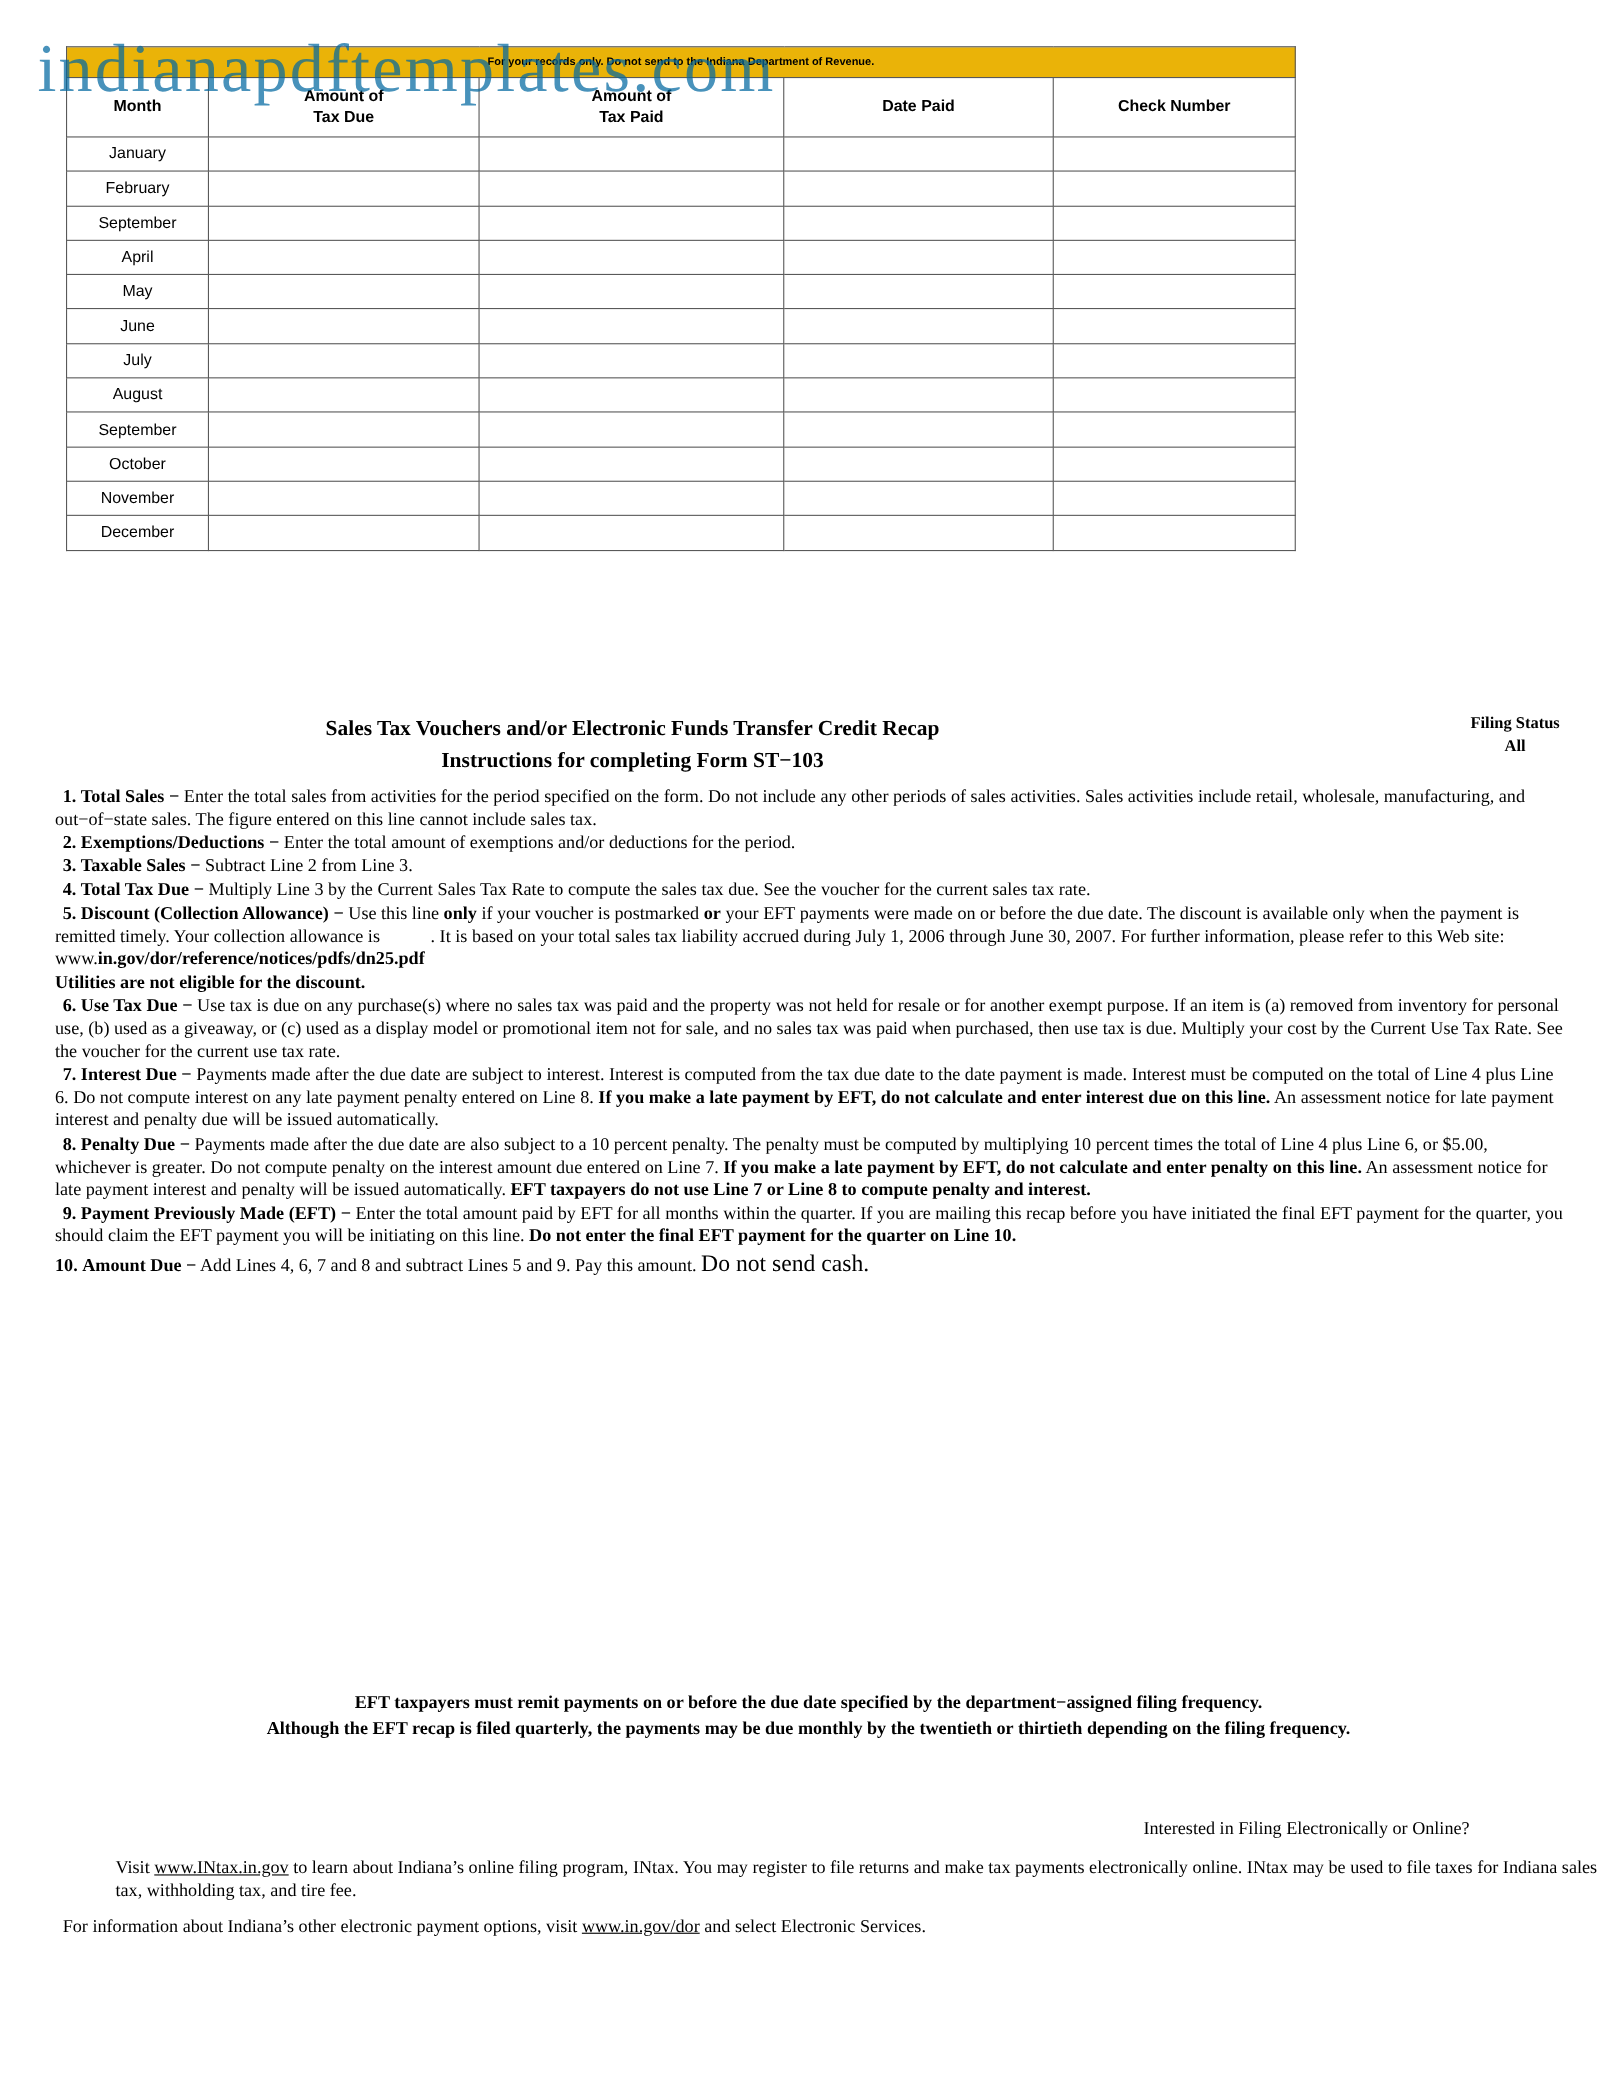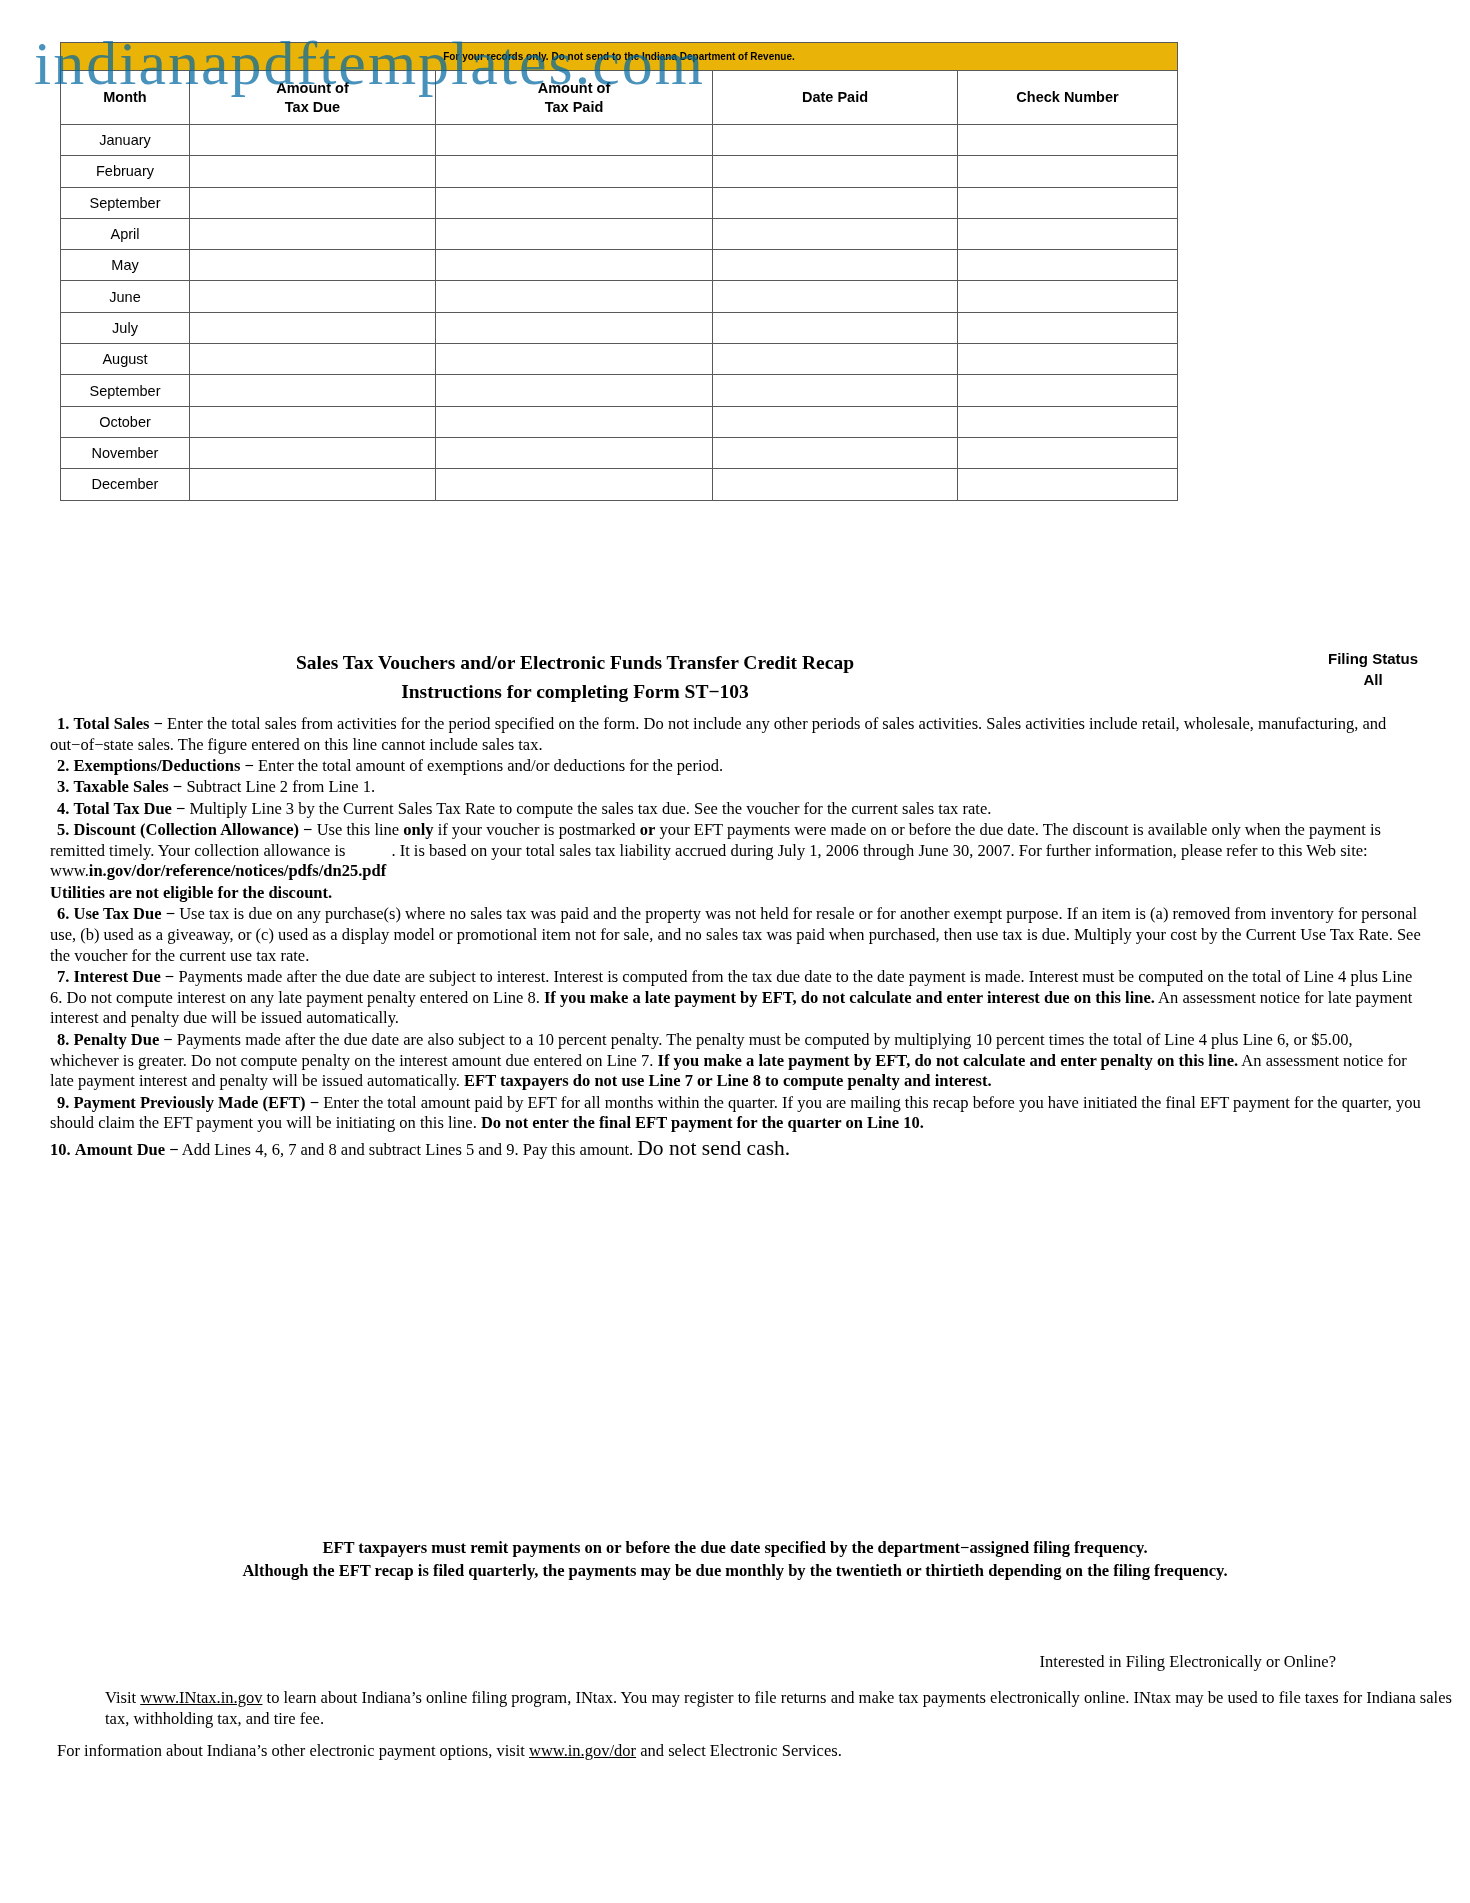--- a/index.html
+++ b/index.html
@@ -100,21 +100,21 @@
     font-family: "Liberation Serif", serif;
     font-size: 19.5px;
     font-weight: bold;
     line-height: 1.5;
   }
   #filing-status {
     position: absolute;
     right: 52px;
     top: 648px;
     text-align: center;
-    font-family: Liberation Sans, sans-serif;
+    font-family: Liberation Serif, serif;
     font-size: 15px;
     font-weight: bold;
     line-height: 1.4;
     z-index: 5;
   }
 
   
   #instructions {
     position: absolute;
     left: 50px;
@@ -311,21 +311,21 @@
   <div>Filing Status</div>
   <div>All</div>
 </div>
 
 <div id="instructions">
 
   <p><span class="b">1.</span> <span class="b">Total Sales</span> <span class="b">−</span> <span>Enter the total sales from activities for the period specified on the form. Do not include any other periods of sales activities. Sales activities include retail, wholesale, manufacturing, and out−of−state sales. The figure entered on this line cannot include sales tax.</span></p>
 
   <p><span class="b">2.</span> <span class="b">Exemptions/Deductions</span> <span class="b">−</span> <span>Enter the total amount of exemptions and/or deductions for the period.</span></p>
 
-  <p><span class="b">3.</span> <span class="b">Taxable Sales</span> <span class="b">−</span> <span>Subtract Line 2 from Line 1.</span></p>
+  <p><span class="b">3.</span> <span class="b">Taxable Sales</span> <span class="b">−</span> <span>Subtract Line 2 from Line 3.</span></p>
 
   <p><span class="b">4.</span> <span class="b">Total Tax Due</span> <span class="b">−</span> <span>Multiply Line 3 by the Current Sales Tax Rate to compute the sales tax due.  See the voucher for the current sales tax rate.</span></p>
 
   <p><span class="b">5.</span> <span class="b">Discount (Collection Allowance)</span> <span class="b">−</span> <span>Use this line </span><span class="b">only</span><span> if your voucher is postmarked </span><span class="b">or</span><span> your EFT payments were made on or before the due date. The discount is available only when the payment is remitted timely. Your collection allowance is</span><span class="gap"></span><span>. It is based on your total sales tax liability accrued during July 1, 2006 through June 30, 2007. For further information, please refer to this Web site: www.</span><span class="b">in.gov/dor/reference/notices/pdfs/dn25.pdf</span></p>
 
   <p class="noind"><span class="b">Utilities are not eligible for the discount.</span></p>
 
   <p><span class="b">6.</span> <span class="b">Use Tax Due</span> <span class="b">−</span> <span>Use tax is due on any purchase(s) where no sales tax was paid and the property was not held for resale or for another exempt purpose. If an item is (a) removed from inventory for personal use, (b) used as a giveaway, or (c) used as a display model or promotional item not for sale, and no sales tax was paid when purchased, then use tax is due. Multiply your cost by the Current Use Tax Rate.  See the voucher for the current use tax rate.</span></p>
 
   <p><span class="b">7.</span> <span class="b">Interest Due</span> <span class="b">−</span> <span>Payments made after the due date are subject to interest. Interest is computed from the tax due date to the date payment is made. Interest must be computed on the total of Line 4 plus Line 6. Do not compute interest on any late payment penalty entered on Line 8. </span><span class="b">If you make a late payment by EFT, do not calculate and enter interest due on this line.</span><span> An assessment notice for late payment interest and penalty due will be issued automatically.</span></p>

